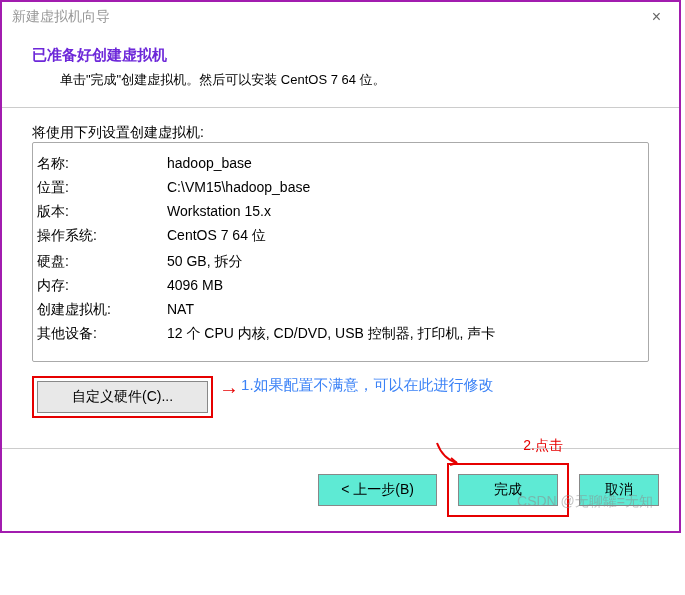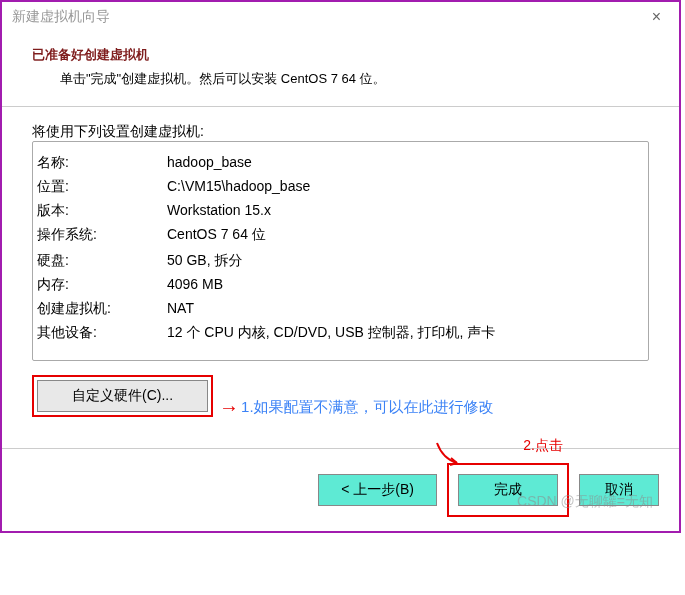--- a/index.html
+++ b/index.html
@@ -30,22 +30,22 @@
       font-size: 16px;
       color: #666;
       cursor: pointer;
       padding: 0 8px;
     }
     .header-section {
       padding: 14px 30px 18px 30px;
     }
     .header-title {
       font-weight: bold;
-      font-size: 13px;
-      color: #7f1d1d;
+      font-size: 15px;
+      color: #6d28d9;
       margin-bottom: 6px;
     }
     .header-subtitle {
       font-size: 13px;
       color: #000;
       padding-left: 28px;
     }
     .divider {
       border-top: 1px solid #ccc;
       margin: 0;
@@ -70,21 +70,21 @@
     }
     .settings-row.gap { margin-top: 8px; }
     .settings-label {
       width: 130px;
       flex-shrink: 0;
     }
     .settings-value { flex: 1; }
     .hw-button-row {
       margin-top: 14px;
       display: flex;
-      align-items: flex-end;
+      align-items: flex-start;
     }
     .hw-button-highlight {
       border: 2px solid #e60000;
       padding: 3px;
       display: inline-block;
     }
     .hw-button {
       background: #e8e8e8;
       border: 1px solid #888;
       padding: 6px 34px;

